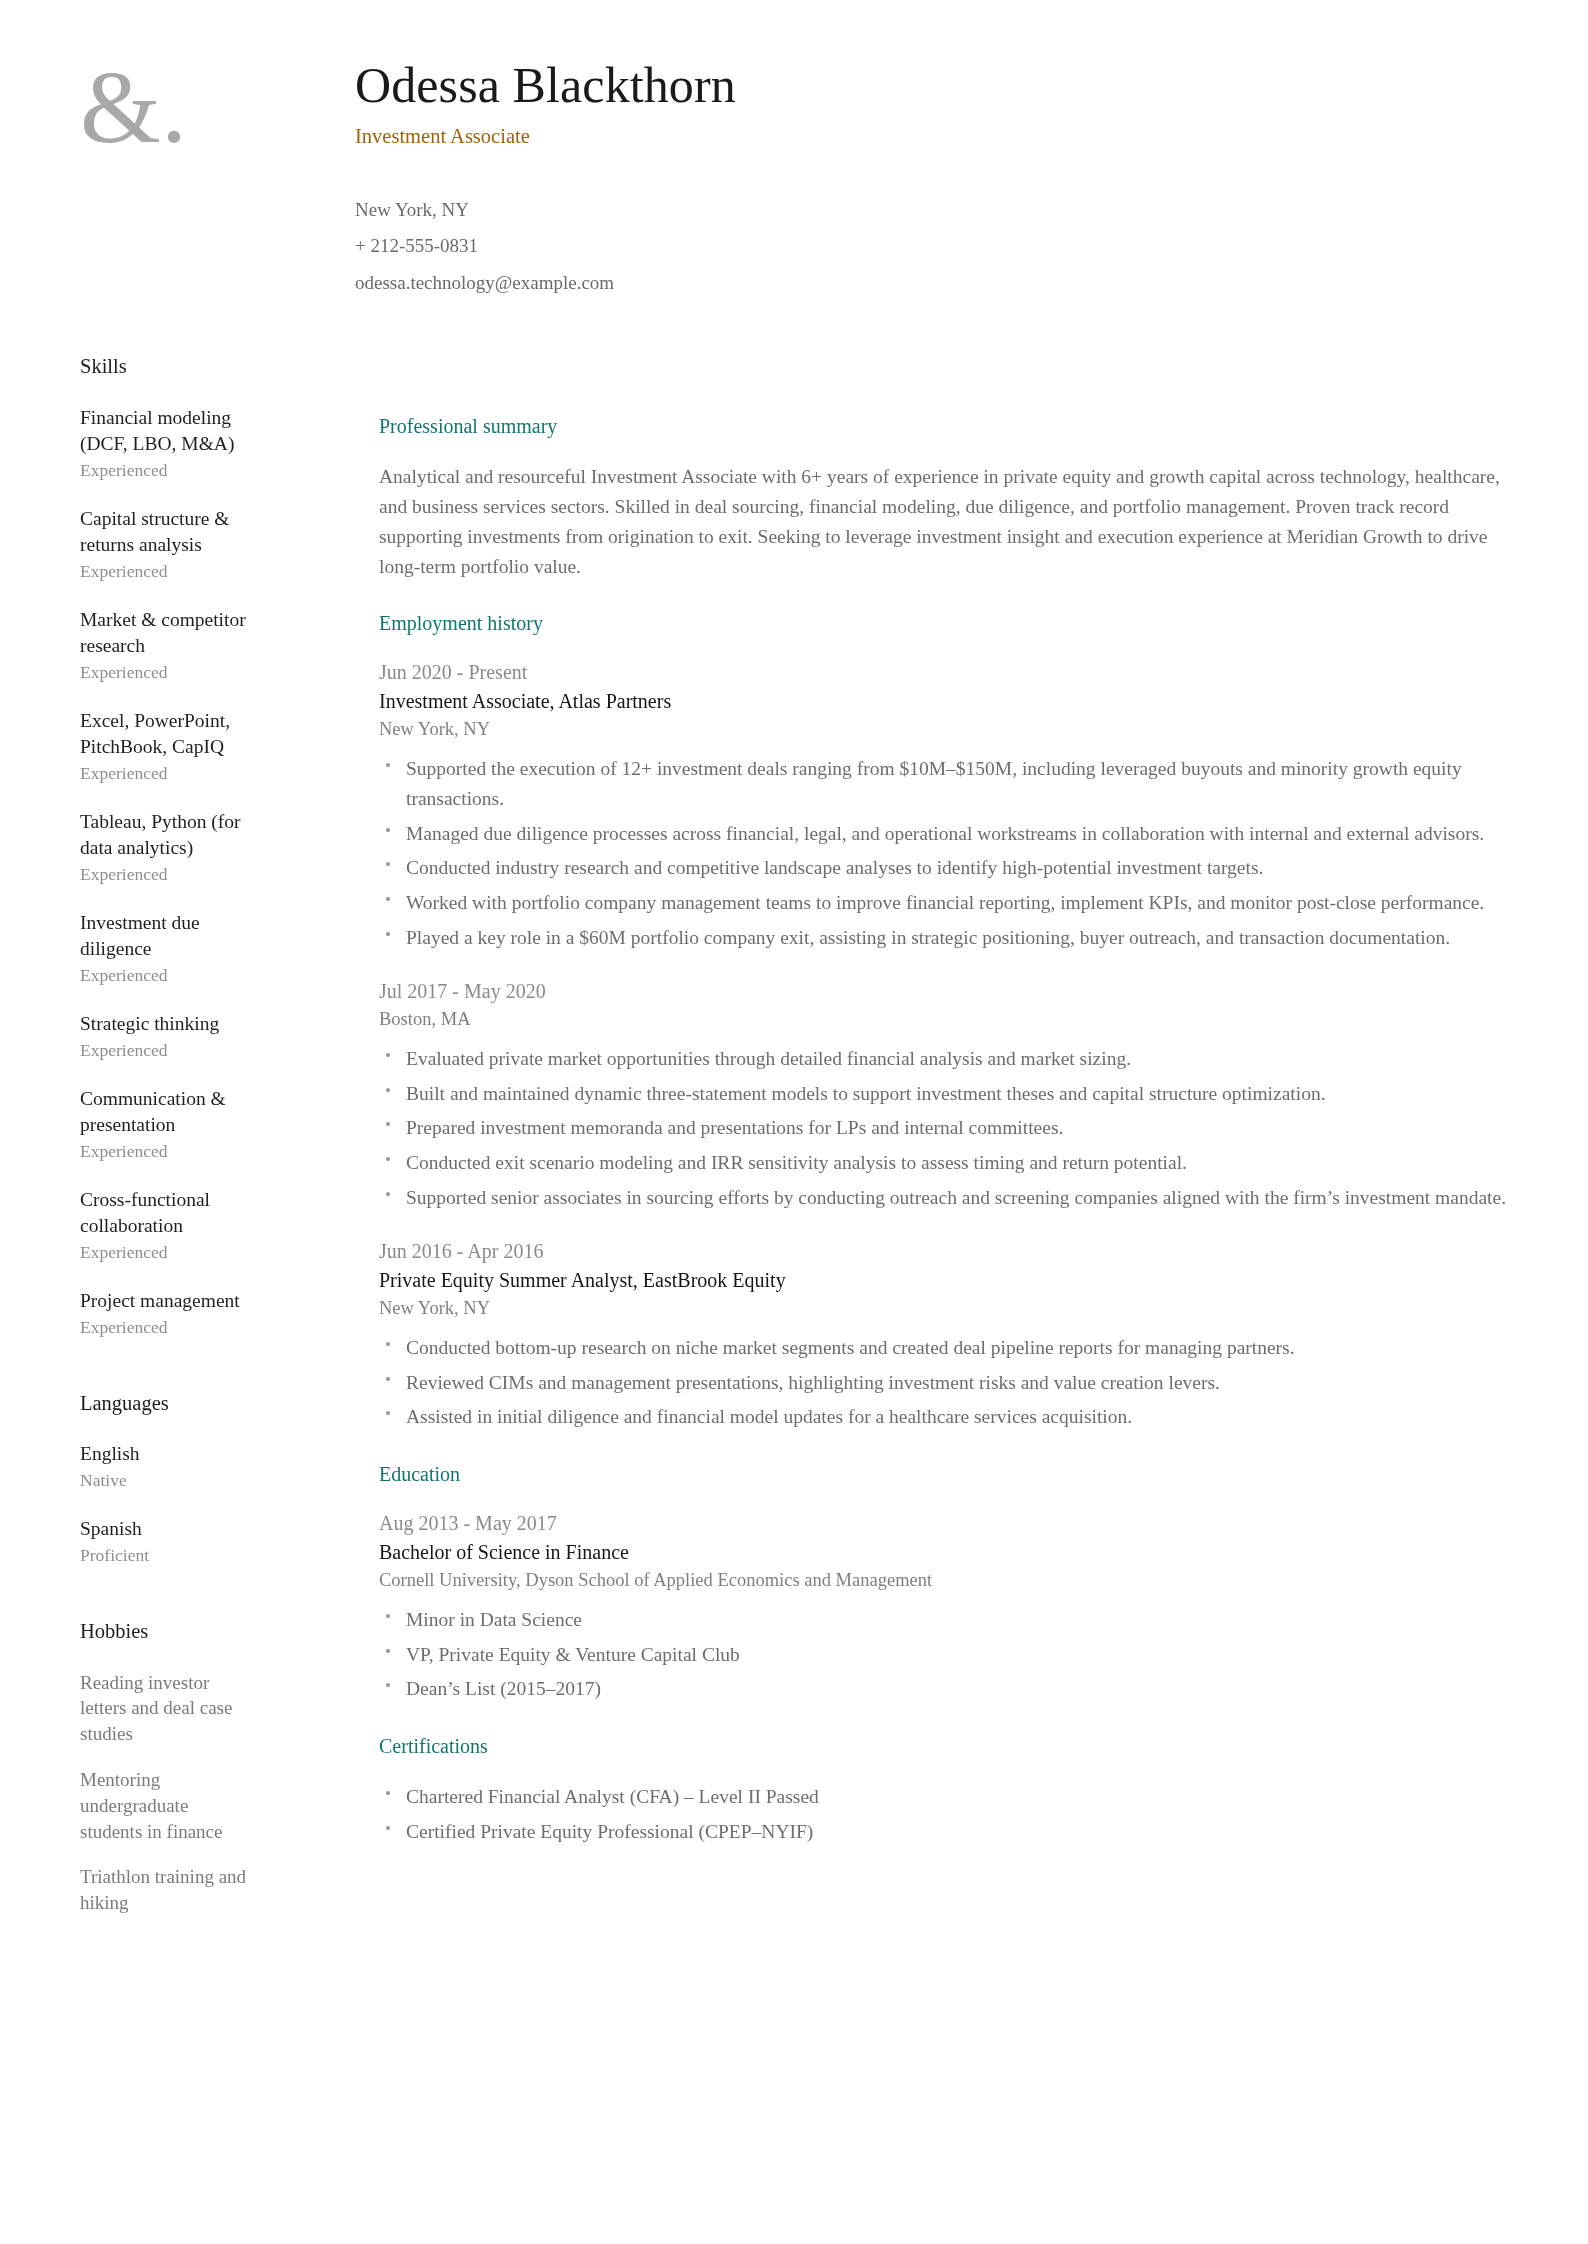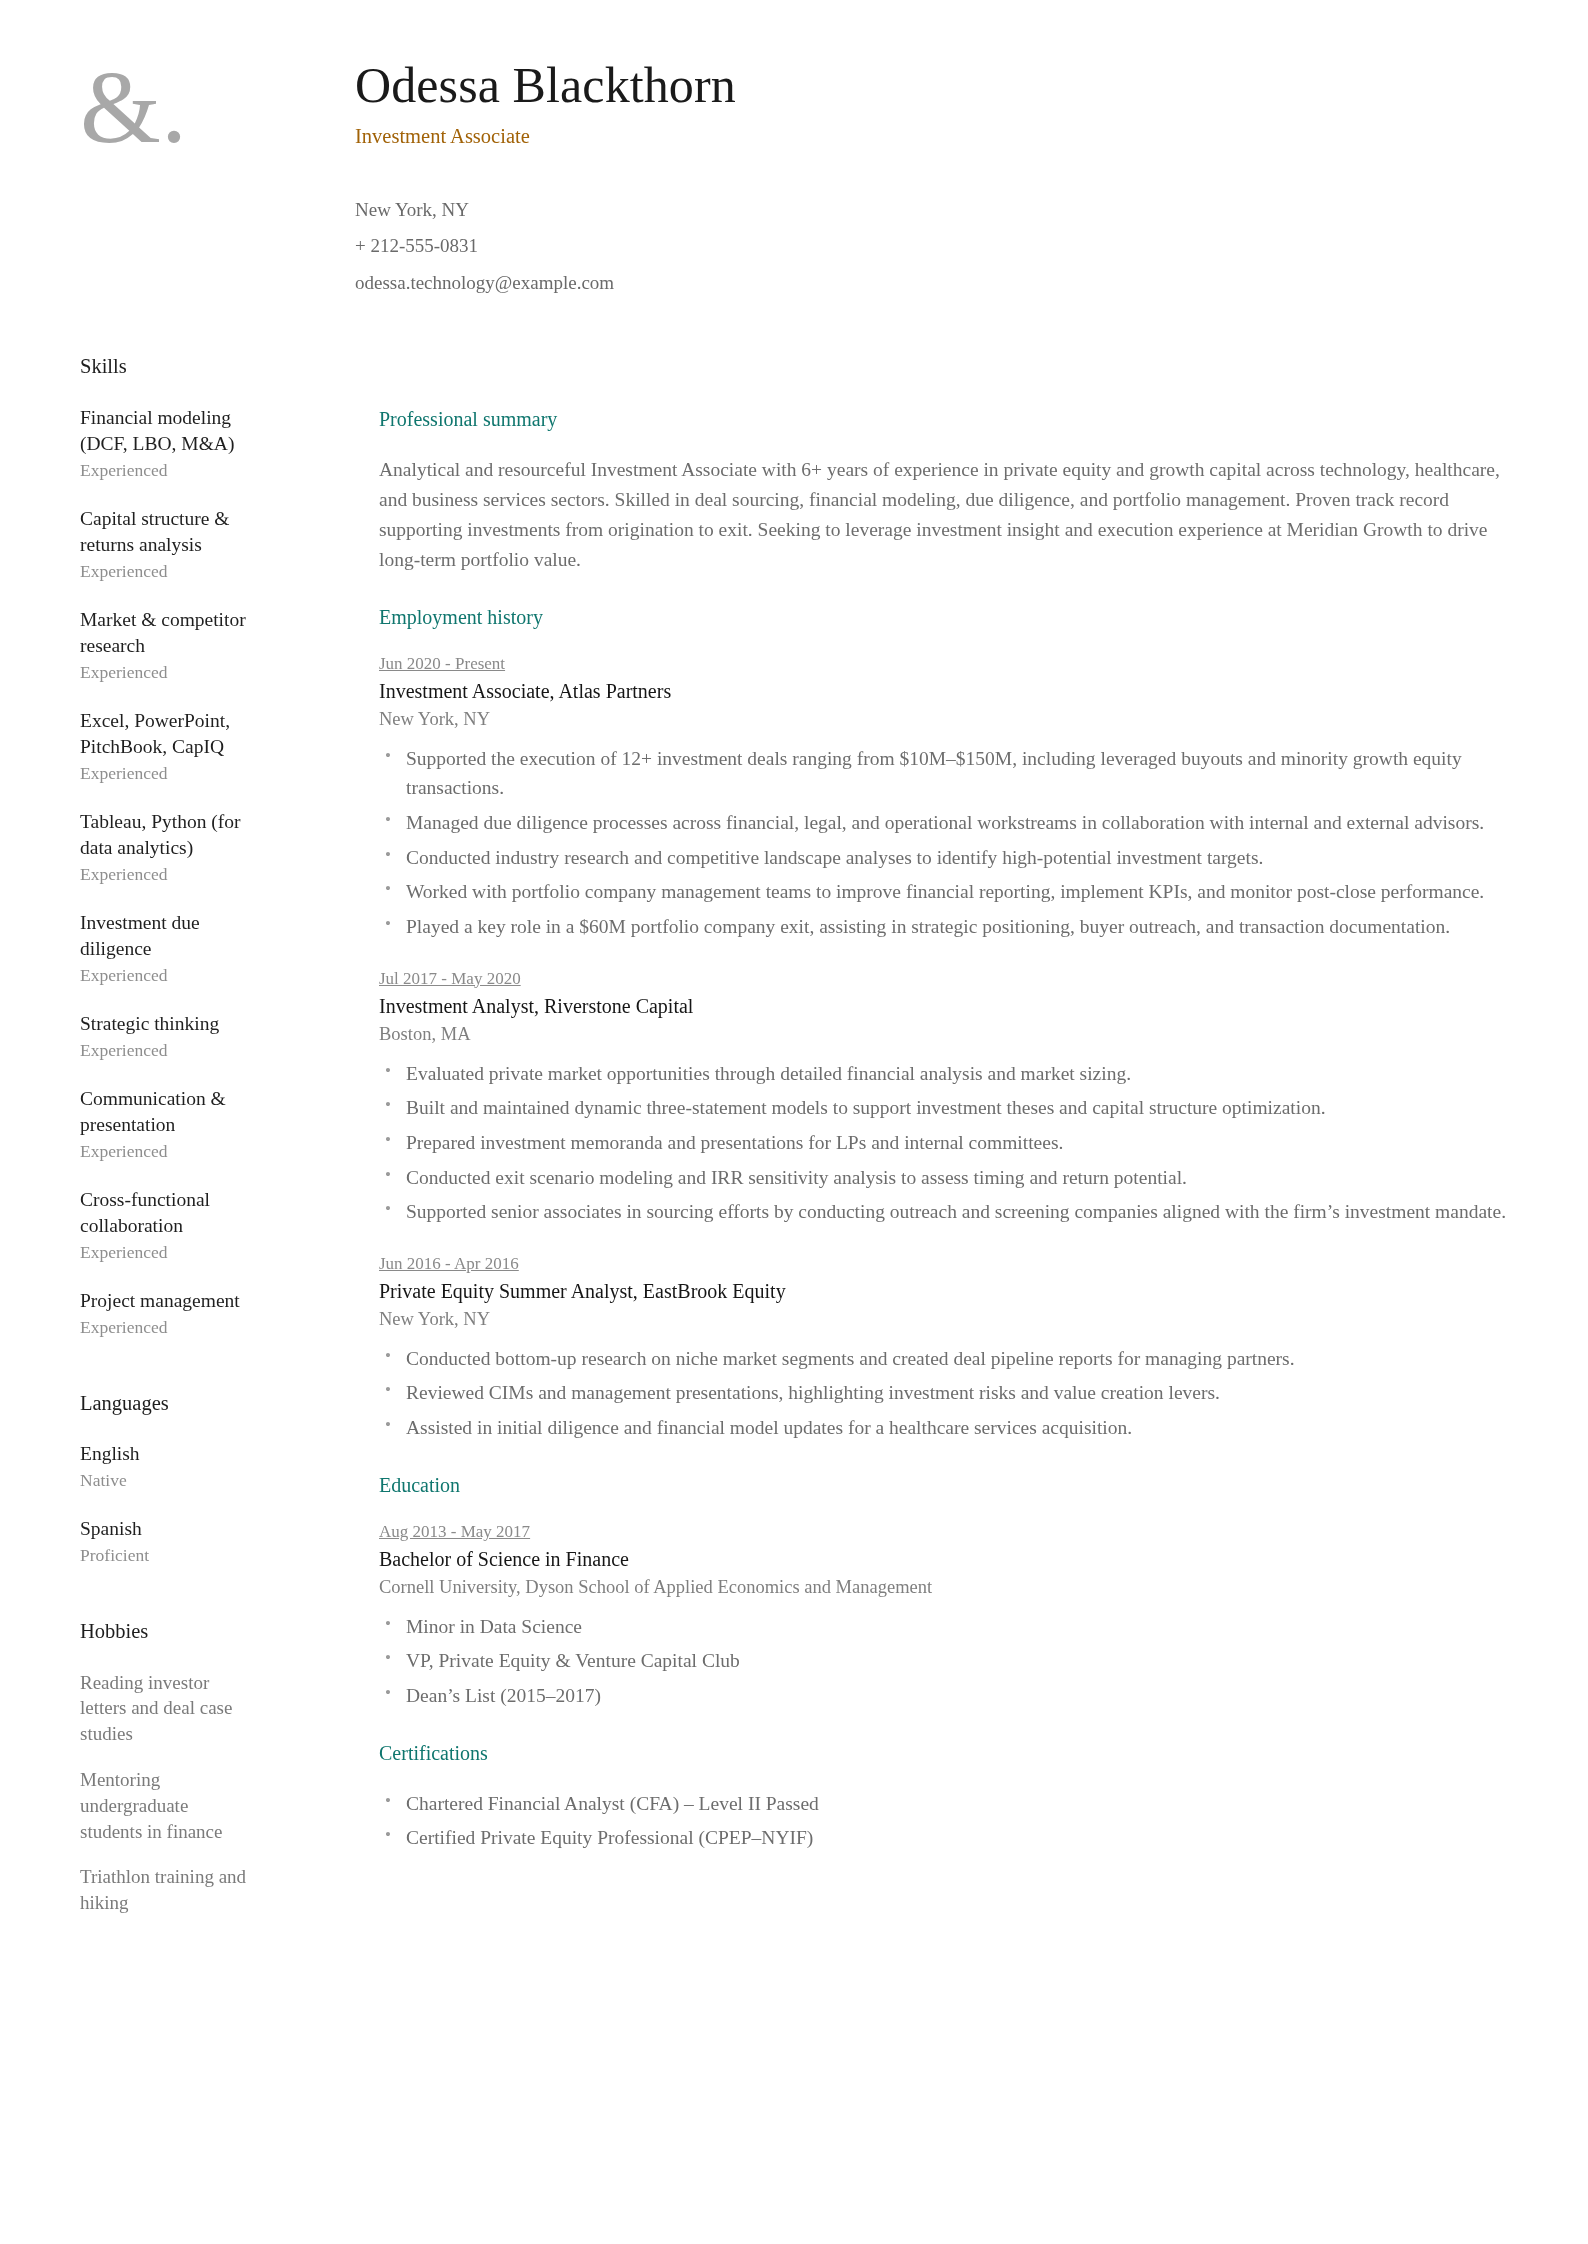--- a/index.html
+++ b/index.html
@@ -132,25 +132,24 @@
   }
   .summary-text {
     font-size: 19.5px;
     color: #6d6d6d;
     line-height: 1.53;
     margin: 0;
     text-align: left;
   }
   .entry { margin-bottom: 26px; }
   .entry-dates {
-    font-size: 17px;
+    font-size: 20px;
     color: #8a8a8a;
     line-height: 1.3;
     margin: 0 0 3px 0;
-    text-decoration: underline;
   }
   .entry-title {
     font-size: 20px;
     color: #161616;
     line-height: 1.3;
     margin: 0 0 3px 0;
   }
   .entry-sub {
     font-size: 18.5px;
     color: #7f7f7f;
@@ -293,21 +292,20 @@
             <li>Supported the execution of 12+ investment deals ranging from $10M–$150M, including leveraged buyouts and minority growth equity transactions.</li>
             <li>Managed due diligence processes across financial, legal, and operational workstreams in collaboration with internal and external advisors.</li>
             <li>Conducted industry research and competitive landscape analyses to identify high-potential investment targets.</li>
             <li>Worked with portfolio company management teams to improve financial reporting, implement KPIs, and monitor post-close performance.</li>
             <li>Played a key role in a $60M portfolio company exit, assisting in strategic positioning, buyer outreach, and transaction documentation.</li>
           </ul>
         </div>
 
         <div class="entry">
           <div class="entry-dates">Jul 2017 - May 2020</div>
-          <div class="entry-title">Investment Analyst, Riverstone Capital</div>
           <div class="entry-sub">Boston, MA</div>
           <ul class="bullets">
             <li>Evaluated private market opportunities through detailed financial analysis and market sizing.</li>
             <li>Built and maintained dynamic three-statement models to support investment theses and capital structure optimization.</li>
             <li>Prepared investment memoranda and presentations for LPs and internal committees.</li>
             <li>Conducted exit scenario modeling and IRR sensitivity analysis to assess timing and return potential.</li>
             <li>Supported senior associates in sourcing efforts by conducting outreach and screening companies aligned with the firm’s investment mandate.</li>
           </ul>
         </div>
 

